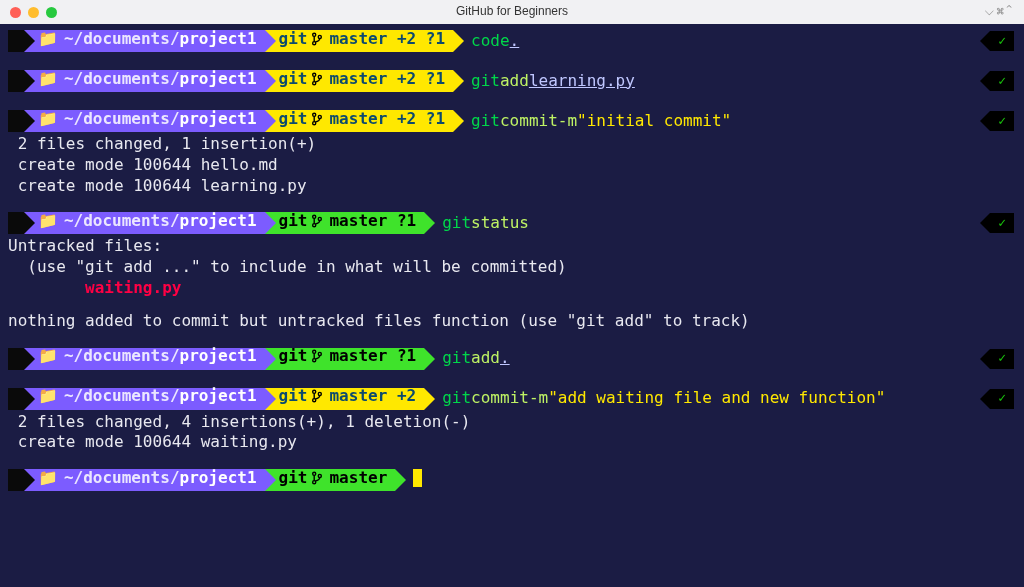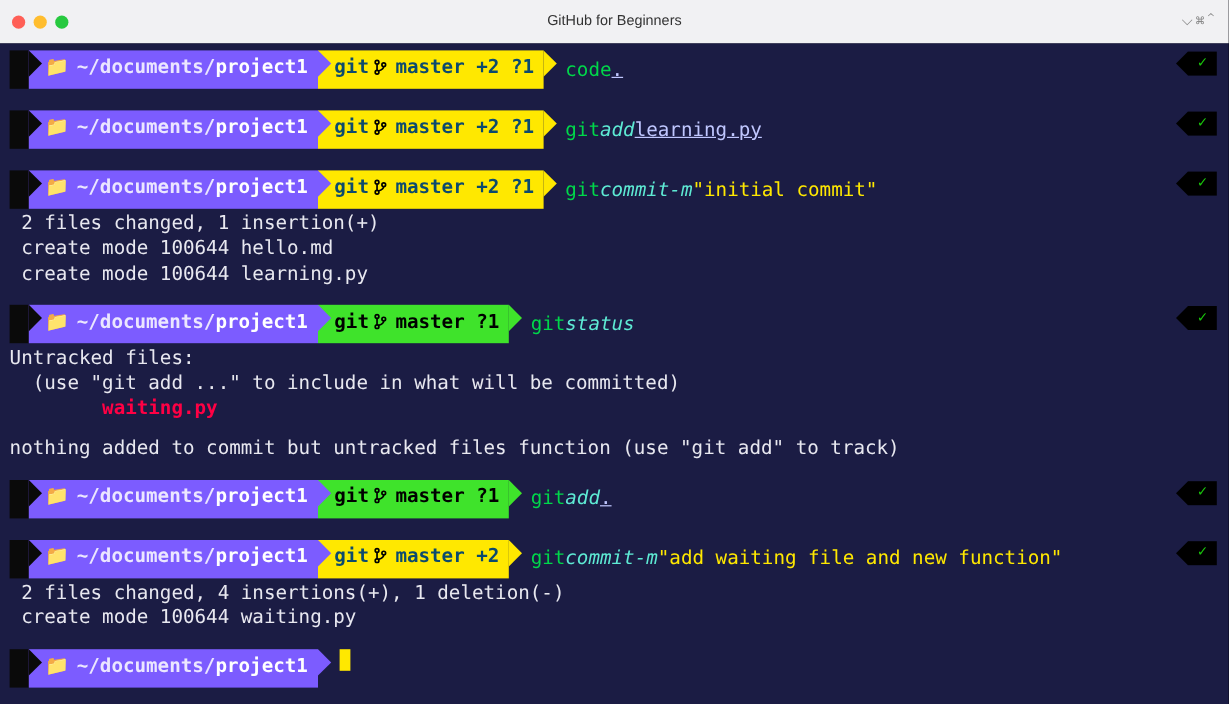--- a/index.html
+++ b/index.html
@@ -22,21 +22,21 @@
   body{
     width:1024px;
     font-family:"Menlo","Consolas","DejaVu Sans Mono",monospace;
     font-size:16px;
     line-height:1.3;
     background:#000;
     color:var(--text);
   }
   
   .titlebar{
-    height:36px;
+    height:24px;
     background:var(--titlebar);
     display:flex;
     align-items:center;
     position:relative;
     font-family:-apple-system,Helvetica,Arial,sans-serif;
     font-size:12px;
     color:var(--titletext);
   }
   .traffic{display:flex;gap:7px;margin-left:10px;}
   .dot{width:11px;height:11px;border-radius:50%;}
@@ -55,21 +55,21 @@
   .row{
     display:flex;
     align-items:stretch;
     padding:2px 8px 2px 8px;
     position:relative;
   }
   
   .seg{
     display:inline-flex;
     align-items:center;
-    height:32px;
+    height:22px;
     padding:0 8px 4px 14px;
     position:relative;
     font-weight:600;
     white-space:nowrap;
   }
   .seg::after{
     content:"";
     position:absolute;
     right:-11px;
     top:0;
@@ -91,21 +91,21 @@
   .cmd{
     margin-left:18px;
     display:inline-flex;
     align-items:center;
     gap:0;
     font-weight:500;
     color:#c0c7ff;
     white-space:pre;
   }
   .cmd .c-green{color:var(--cmdgreen);}
-  .cmd .c-white{color:#5eead4;font-style:italic;}
+  .cmd .c-white{color:#bef264;}
   .cmd .c-arg{color:#c0c7ff;text-decoration:underline;}
   .cmd .c-string{color:var(--string);}
   .pathdir{opacity:.85;}
   .pathproj{font-weight:700;color:#fff;}
   .git-label{font-weight:700;margin-right:4px;}
   .branch-ico{margin-right:6px;display:inline-block;}
   .folder-ico{margin-right:6px;}
   .apple-ico{font-size:15px;}
   
   .chip{
@@ -341,18 +341,27 @@
     <div class="spacer"></div>
     <div class="block">
 
   <div class="row">
     <span class="seg seg-dark first">
           <span class="inner apple-ico"></span>
         </span>
     <span class="seg seg-purple">
           <span class="inner"><span class="folder-ico">📁</span><span class="pathdir">~/documents/</span><span class="pathproj">project1</span></span>
         </span>
+    <span class="seg seg-green">
+          <span class="inner nowrap"><span class="git-label">git</span><span class="branch-ico"><svg class="branch" viewBox="0 0 16 20" fill="none" stroke="#000" stroke-width="2">
+    <circle cx="4" cy="4" r="2.2"></circle>
+                <circle cx="4" cy="16" r="2.2"></circle>
+                <circle cx="12" cy="7" r="2.2"></circle>
+    <path d="M4 6 V14"></path>
+                <path d="M12 9 Q12 13 5.5 14.5"></path>
+  </svg></span><span>master</span><span></span></span>
+        </span>
     <span class="cursor"></span>
 
   </div>
 
   </div>
   </div>
 
 </body></html>

